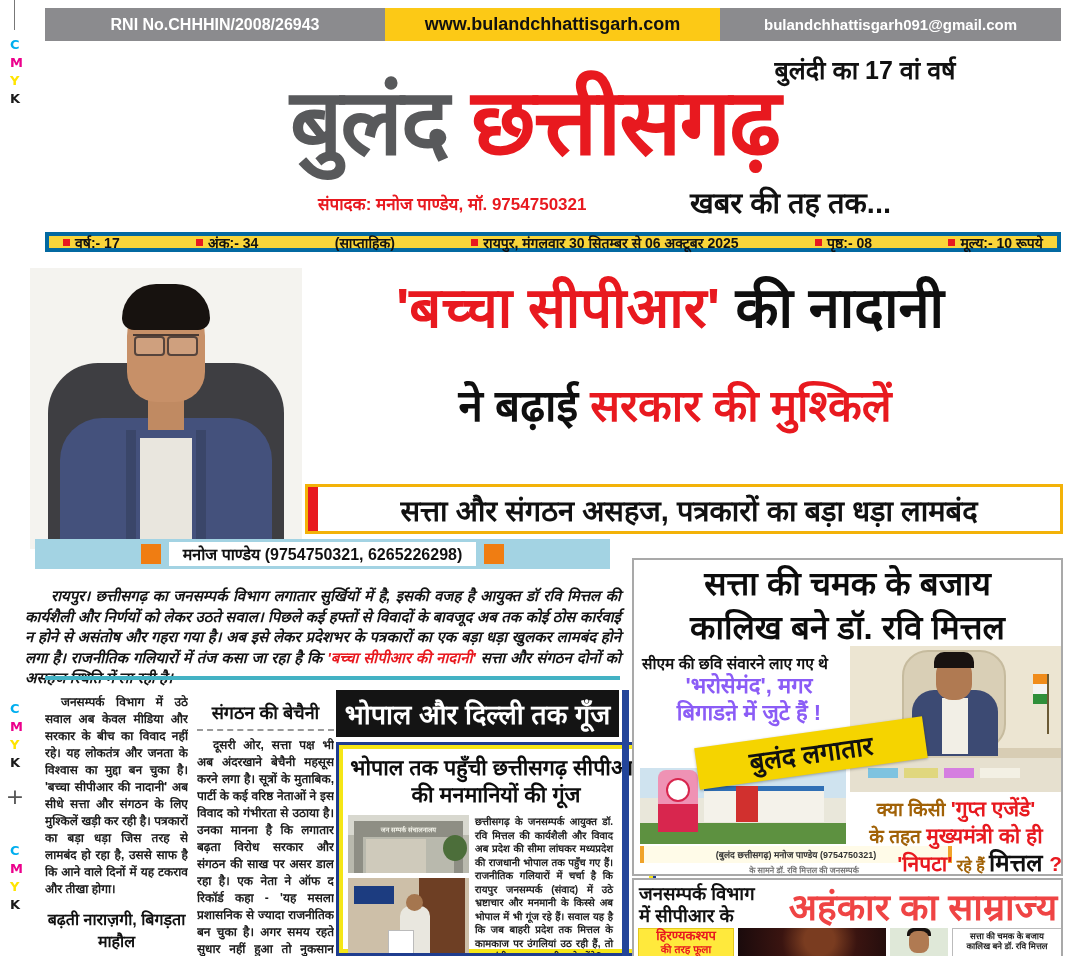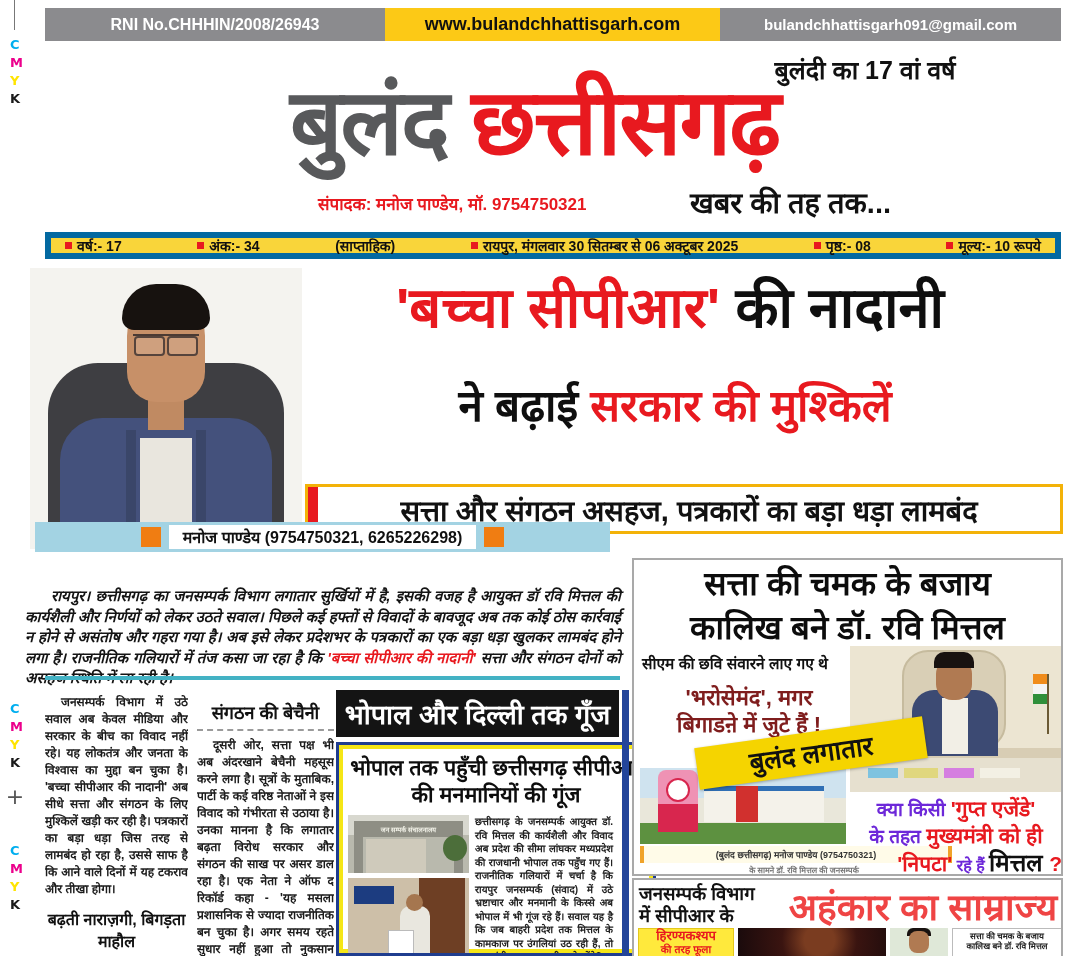--- a/index.html
+++ b/index.html
@@ -24,21 +24,21 @@
 
   
   .yeartag { position:absolute; left:750px; top:52px; width:230px; text-align:center; font-weight:900; font-size:25px; color:#111; }
   .mast-title { position:absolute; left:0; top:62px; width:1069px; text-align:center; font-weight:900; font-size:92px; line-height:120px; white-space:nowrap; letter-spacing:-2px; }
   .mast-gray { color:#58595b; }
   .mast-red { color:#e8191f; }
   .editorline { position:absolute; left:318px; top:192px; width:300px; font-weight:700; font-size:17px; color:#e8191f; }
   .tagline { position:absolute; left:690px; top:182px; width:260px; font-weight:900; font-size:29px; color:#111; }
 
   
-  .infobar { position:absolute; left:45px; top:232px; width:1016px; height:27px; background:#f9d53a; border:6px solid #0369a1; display:flex; align-items:center; justify-content:space-between; padding:0 14px; }
+  .infobar { position:absolute; left:45px; top:232px; width:1016px; height:20px; background:#f9d53a; border:4px solid #0369a1; display:flex; align-items:center; justify-content:space-between; padding:0 14px; }
   .infoitem { display:flex; align-items:center; gap:5px; font-weight:800; font-size:14px; color:#111; white-space:nowrap; }
   .redsq { width:7px; height:7px; background:#e8191f; display:inline-block; }
 
   
   .portrait { position:absolute; left:30px; top:268px; width:272px; height:281px; background:#f4f3ef; overflow:hidden; }
   .p-chair { position:absolute; left:18px; top:95px; width:236px; height:200px; background:#3e3e42; border-radius:50px 50px 0 0; }
   .p-body { position:absolute; left:30px; top:150px; width:212px; height:140px; background:#44517c; border-radius:42px 42px 0 0; }
   .p-kurta { position:absolute; left:110px; top:170px; width:52px; height:120px; background:#e9e6de; }
   .p-vestline { position:absolute; left:96px; top:162px; width:80px; height:128px; border-left:10px solid #3a4669; border-right:10px solid #3a4669; }
   .p-neck { position:absolute; left:118px; top:128px; width:36px; height:34px; background:#c08a62; }
@@ -52,21 +52,21 @@
   .headline1 { position:absolute; left:275px; top:272px; width:790px; text-align:center; font-weight:900; font-size:56px; line-height:72px; white-space:nowrap; }
   .headline2 { position:absolute; left:285px; top:360px; width:780px; text-align:center; font-weight:900; font-size:44px; line-height:92px; white-space:nowrap; }
   .hl-red { color:#e8191f; } .hl-black { color:#0f0f0f; }
 
   
   .subheadbox { position:absolute; left:305px; top:484px; width:758px; height:50px; background:#fff; border:3px solid #f3b208; display:flex; align-items:center; }
   .subheadbox .bar { width:10px; height:100%; background:#e8191f; }
   .subheadtext { flex:1; text-align:center; font-weight:900; font-size:29px; color:#111; white-space:nowrap; }
 
   
-  .captionbar { position:absolute; left:35px; top:522px; width:575px; height:30px; background:#a3d3e3; display:flex; align-items:center; justify-content:center; gap:8px; }
+  .captionbar { position:absolute; left:35px; top:539px; width:575px; height:30px; background:#a3d3e3; display:flex; align-items:center; justify-content:center; gap:8px; }
   .orangesq { width:20px; height:20px; background:#f07d12; }
   .captionlabel { background:#fff; padding:1px 14px; font-weight:800; font-size:16px; color:#111; }
 
   
   .leadpara { position:absolute; left:25px; top:586px; width:596px; font-style:italic; font-weight:700; font-size:15px; line-height:20.5px; color:#141414; text-align:justify; text-indent:26px; }
   .leadpara .red { color:#e8191f; }
   .tealline { position:absolute; left:45px; top:676px; width:575px; height:4px; background:#43b2c4; }
 
   
   .colbody { font-weight:700; font-size:12px; line-height:17px; color:#1c1c1c; text-align:justify; }
@@ -95,21 +95,21 @@
   .door-man { position:absolute; left:52px; top:28px; width:30px; height:58px; background:#e9e7df; border-radius:10px 10px 0 0; }
   .door-head { position:absolute; left:58px; top:16px; width:17px; height:17px; background:#a5764f; border-radius:50%; }
   .door-paper { position:absolute; left:40px; top:52px; width:26px; height:32px; background:#fff; border:1px solid #bbb; }
 
   .bluebar { position:absolute; left:622px; top:690px; width:7px; height:266px; background:#23459a; }
 
   
   .rightbox { position:absolute; left:632px; top:558px; width:431px; height:318px; border:2px solid #a9a9a9; background:#fff; overflow:hidden; }
   .r-headline { margin-top:4px; text-align:center; font-weight:900; font-size:33px; line-height:40px; color:#0c0c0c; white-space:nowrap; }
   .r-subblack { position:absolute; left:8px; top:92px; width:210px; font-weight:800; font-size:15.5px; color:#111; }
-  .r-magenta { position:absolute; left:0px; top:124px; width:230px; text-align:center; font-weight:900; font-size:22px; line-height:27px; color:#7f1d1d; }
+  .r-magenta { position:absolute; left:0px; top:112px; width:230px; text-align:center; font-weight:900; font-size:22px; line-height:27px; color:#8b5cf6; }
 
   .deskphoto { position:absolute; left:216px; top:86px; width:213px; height:146px; background:linear-gradient(#ece5d2 0 70%, #d8cdb4 70% 100%); overflow:hidden; }
   .d-chair { position:absolute; left:52px; top:4px; width:104px; height:100px; background:#d9cfb6; border-radius:26px; border:2px solid #c6bb9e; }
   .d-body { position:absolute; left:62px; top:44px; width:86px; height:66px; background:#3c4a73; border-radius:22px 22px 0 0; }
   .d-shirt { position:absolute; left:92px; top:52px; width:26px; height:56px; background:#f2efe6; }
   .d-head { position:absolute; left:86px; top:12px; width:36px; height:42px; background:#b07a52; border-radius:16px; }
   .d-hair { position:absolute; left:84px; top:6px; width:40px; height:16px; background:#181210; border-radius:10px 10px 0 0; }
   .d-desk { position:absolute; left:0; bottom:0; width:100%; height:34px; background:#e6e0cf; }
   .d-paper { position:absolute; bottom:14px; height:10px; }
   .d-flag { position:absolute; right:16px; top:28px; width:14px; height:30px; }
@@ -121,21 +121,21 @@
   .b-band { position:absolute; left:96px; top:18px; width:22px; height:36px; background:#d1302e; }
   .b-pillar { position:absolute; left:18px; top:2px; width:40px; height:62px; background:linear-gradient(#ef92b4 0 55%, #d8264e 55% 100%); border-radius:8px 8px 0 0; }
   .b-logo { position:absolute; left:26px; top:10px; width:24px; height:24px; background:#fff; border-radius:50%; border:2px solid #d8264e; }
 
   .banner { position:absolute; left:62px; top:172px; width:230px; height:42px; background:#f5d400; transform:rotate(-8deg); display:flex; align-items:center; justify-content:center; font-weight:900; font-size:26px; color:#111; white-space:nowrap; box-shadow:0 1px 3px rgba(0,0,0,.3); }
 
   .r-capstrip { position:absolute; left:6px; top:286px; width:312px; height:17px; background:#fffbe8; border-left:4px solid #f0a32a; border-right:4px solid #f0a32a; display:flex; align-items:center; justify-content:center; font-weight:700; font-size:9px; color:#333; }
   .r-capsub { position:absolute; left:30px; top:304px; width:280px; font-weight:700; font-size:8px; color:#777; text-align:center; }
 
   .qblock { position:absolute; left:216px; top:236px; width:212px; text-align:center; font-weight:900; line-height:26px; white-space:nowrap; }
-  .q-b { color:#6d28d9; } .q-r { color:#e8191f; }
+  .q-b { color:#a16207; } .q-r { color:#e8191f; }
   .q1 { font-size:19px; } .q1 .q-r { font-size:21px; }
   .q2 { font-size:19px; } .q2 .q-r { font-size:21px;text-align:center; }
   .q3 { font-size:16px;text-align:right; } .q3 .q-r { font-size:21px; } .q3 .q-big { font-size:24px; color:#0f0f0f; }
 
   
   .brsection { position:absolute; left:632px; top:878px; width:431px; height:78px; border:2px solid #a9a9a9; border-bottom:none; background:#fff; overflow:hidden; }
   .br-kicker { position:absolute; left:5px; top:3px; width:160px; font-weight:900; font-size:18.5px; line-height:22px; color:#111; }
   .br-headline { position:absolute; left:150px; top:0px; width:278px; text-align:center; font-weight:900; font-size:37px; color:#ef4444; white-space:nowrap; }
   .br-strip { position:absolute; left:4px; top:48px; height:30px; display:flex; gap:4px; }
   .yellowbox { width:96px; background:#ffe93c; border:1px solid #e3c71d; text-align:center; }

